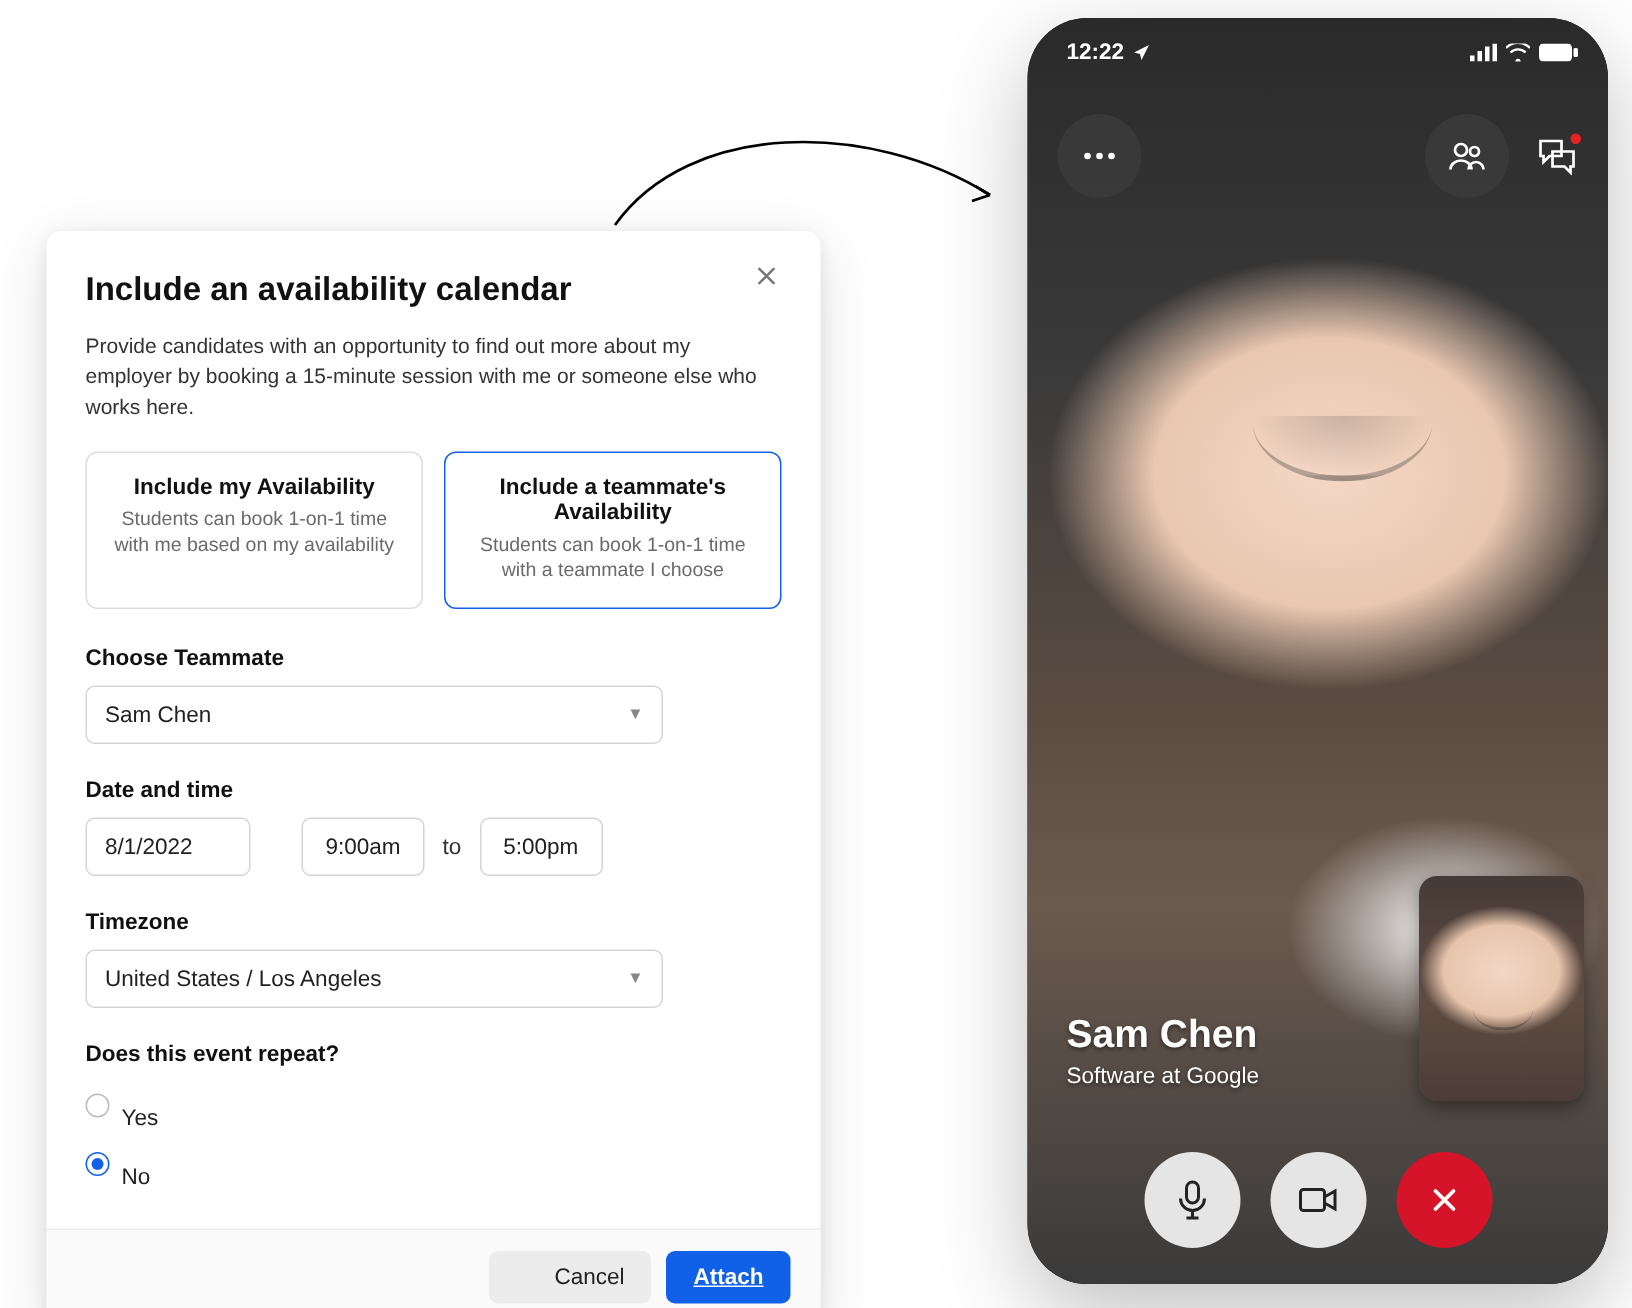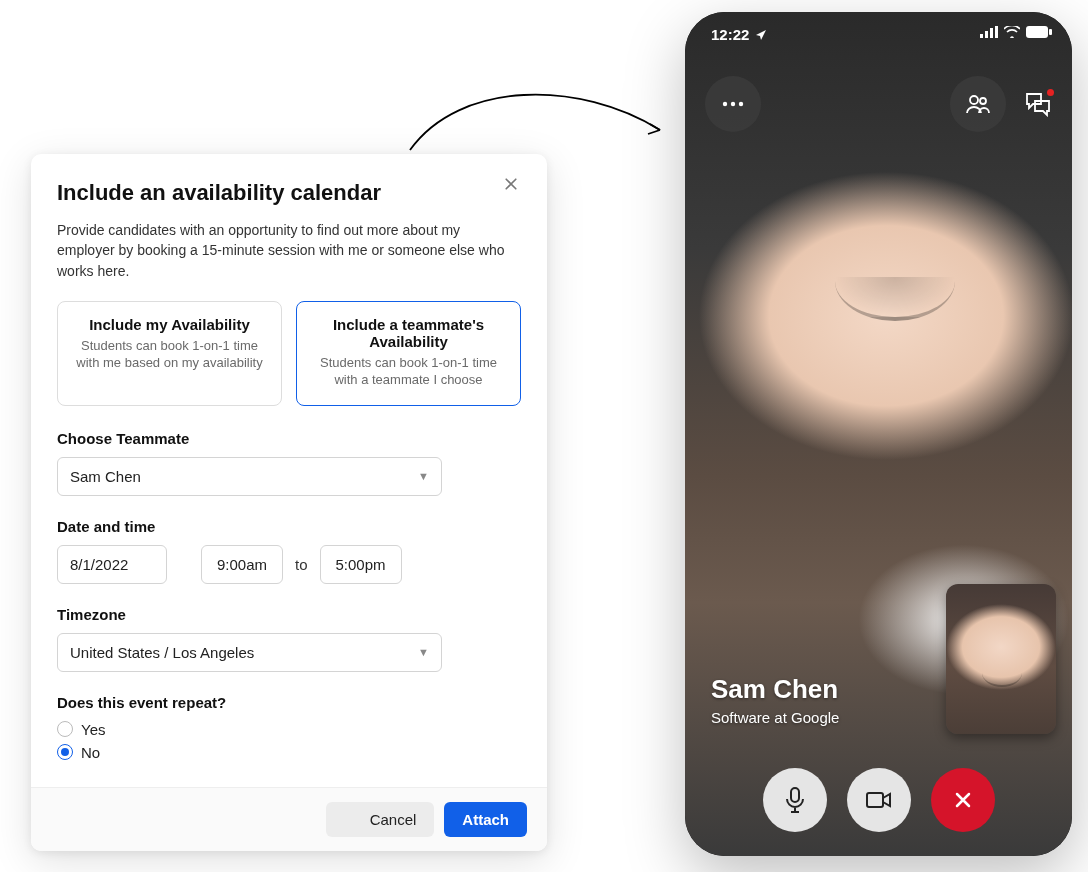--- a/index.html
+++ b/index.html
@@ -75,39 +75,39 @@
 .radio-row { display: flex; align-items: center; gap: 8px; margin-bottom: 6px; cursor: pointer; }
 .radio {
   width: 16px; height: 16px; border-radius: 50%;
   border: 1.5px solid #bbb; background: #fff; position: relative;
 }
 .radio.checked { border-color: #1160e8; }
 .radio.checked::after {
   content: ""; position: absolute; left: 3px; top: 3px;
   width: 8px; height: 8px; border-radius: 50%; background: #1160e8;
 }
-.radio-label { font-size: 15px; color: #222; }
+.radio-label { font-size: 15px; color: #222; margin-top: 16px; }
 
 .modal-footer {
   border-top: 1px solid #eee;
   background: #fafafa;
   padding: 14px 20px;
   display: flex;
   justify-content: flex-end;
   gap: 10px;
 }
 .btn {
   font-size: 15px;
   padding: 9px 18px;
   border-radius: 6px;
   border: none;
   cursor: pointer;
 }
 .btn-secondary { background: #ececec; color: #222; padding-left: 44px; }
-.btn-primary { background: #1160e8; color: #fff; font-weight: 600; }
+.btn-primary { background: #1160e8; color: #fff; font-weight: 600; text-decoration: underline; }
 
 
 .arrow {
   position: absolute;
   left: 400px;
   top: 70px;
   width: 280px;
   height: 100px;
   pointer-events: none;
 }
@@ -135,21 +135,21 @@
   position: absolute;
   left: 150px; top: 265px;
   width: 120px; height: 44px;
   border-bottom-left-radius: 60px 40px;
   border-bottom-right-radius: 60px 40px;
   border-bottom: 4px solid rgba(0,0,0,0.25);
   background: radial-gradient(ellipse at 50% 0%, rgba(0,0,0,0.15), rgba(0,0,0,0) 70%);
 }
 .status-bar {
   position: absolute; top: 8px; left: 0; right: 0;
-  display: flex; justify-content: space-between; align-items: flex-start;
+  display: flex; justify-content: space-between; align-items: center;
   padding: 6px 20px 0 26px; color: #fff; font-size: 15px; font-weight: 600;
 }
 .status-left { display: flex; align-items: center; gap: 6px; }
 .status-right { display: flex; align-items: center; gap: 6px; }
 
 .top-controls {
   position: absolute; top: 64px; left: 0; right: 0;
   display: flex; justify-content: space-between; padding: 0 20px;
 }
 .pill {

